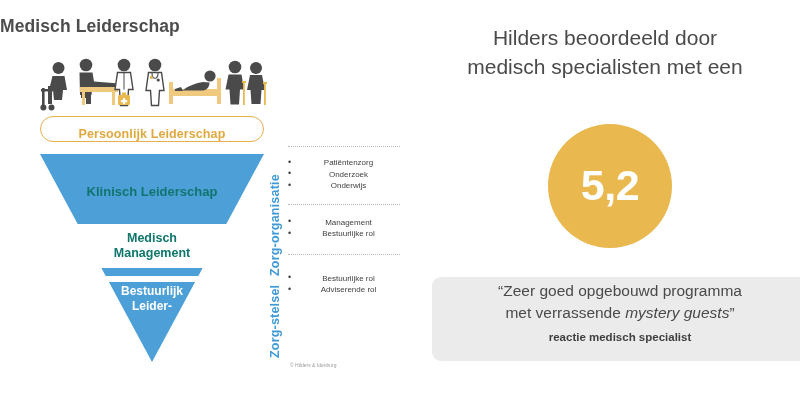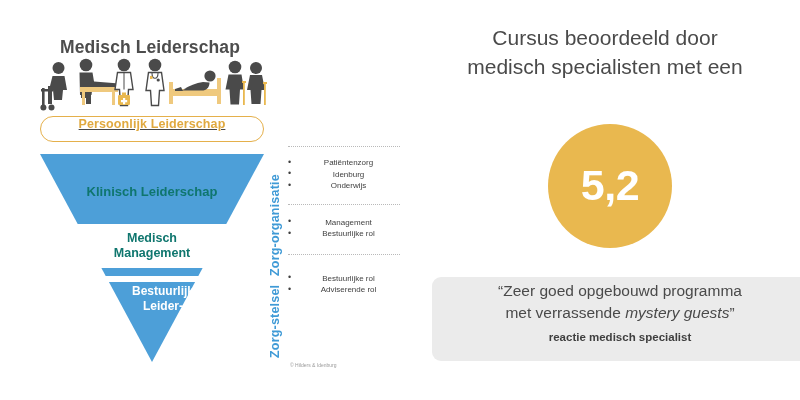--- a/index.html
+++ b/index.html
@@ -23,23 +23,22 @@
 
   
   #left-panel {
     position: absolute;
     left: 0; top: 0;
     width: 410px; height: 400px;
   }
 
   #diagram-title {
     position: absolute;
-    left: 0; top: 37px;
+    left: 0; top: 16px;
     width: 300px;
-    text-align: center;
     font-size: 17.5px;
     font-weight: bold;
     color: #4d4d4d;
     letter-spacing: .1px;
   }
 
   
   #pictogram-row {
     position: absolute;
     left: 38px; top: 56px;
@@ -50,23 +49,22 @@
   
   #personal-pill {
     position: absolute;
     left: 40px; top: 116px;
     width: 224px; height: 26px;
     box-sizing: border-box;
     border: 1.6px solid #e5b04b;
     border-radius: 13px;
     background: #ffffff;
     display: flex;
-    align-items: flex-start;
+    align-items: flex-end;
     justify-content: center;
-    text-decoration: underline;
   }
   #personal-pill .pill-label {
     font-size: 12.5px;
     font-weight: bold;
     color: #e0a93f;
     letter-spacing: .1px;
   }
 
   
   #funnel {
@@ -83,21 +81,21 @@
   }
   #funnel-label-clinical {
     left: 0; top: 32px; width: 232px;
     font-size: 13px; font-weight: bold; color: #0f766e;
   }
   #funnel-label-management {
     left: 0; top: 79px; width: 232px;
     font-size: 12.5px; font-weight: bold; color: #0f766e;
   }
   #funnel-label-governance {
-    left: 11px; top: 132px; width: 232px;
+    left: 0; top: 132px; width: 232px;
     font-size: 12px; font-weight: bold; color: #ffffff;
   }
 
   
   .v-label {
     position: absolute;
     writing-mode: vertical-rl;
     transform: rotate(180deg);
     font-size: 12.5px;
     font-weight: bold;
@@ -305,42 +303,42 @@
       </div>
     </div>
 
     <div class="v-label" id="v-label-org">Zorg-organisatie</div>
     <div class="v-label" id="v-label-sys">Zorg-stelsel</div>
 
     <div id="bullet-column">
       <div class="bullet-sep" id="bullet-sep-1"></div>
       <ul class="bullet-group" id="bullet-grp-1">
         <li>Patiëntenzorg</li>
-        <li>Idenburg</li>
+        <li>Onderzoek</li>
         <li>Onderwijs</li>
       </ul>
       <div class="bullet-sep" id="bullet-sep-2"></div>
       <ul class="bullet-group" id="bullet-grp-2">
         <li>Management</li>
         <li>Bestuurlijke rol</li>
       </ul>
       <div class="bullet-sep" id="bullet-sep-3"></div>
       <ul class="bullet-group" id="bullet-grp-3">
         <li>Bestuurlijke rol</li>
         <li>Adviserende rol</li>
       </ul>
     </div>
 
     <div id="copyright">© Hilders &amp; Idenburg</div>
   </div>
 
   <div id="right-panel">
 
     <div id="headline">
-      <div>Cursus beoordeeld door</div>
+      <div>Hilders beoordeeld door</div>
       <div>medisch specialisten met een</div>
     </div>
 
     <div id="score-circle">
       <span id="score-value">5,2</span>
     </div>
 
     <div id="quote-card">
       <div id="quote-text">
         <div>“Zeer goed opgebouwd programma</div>

